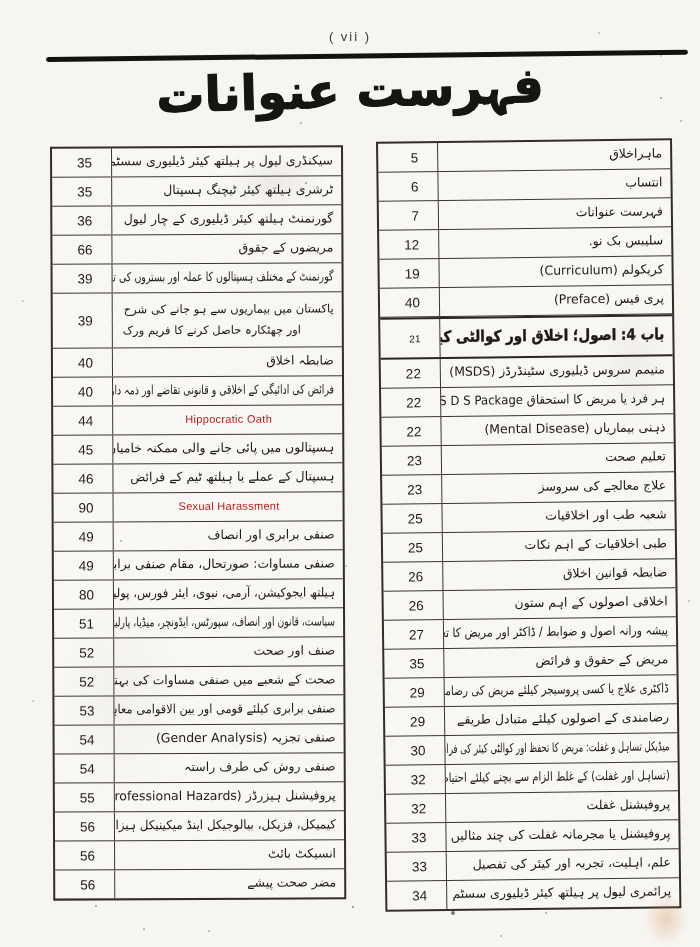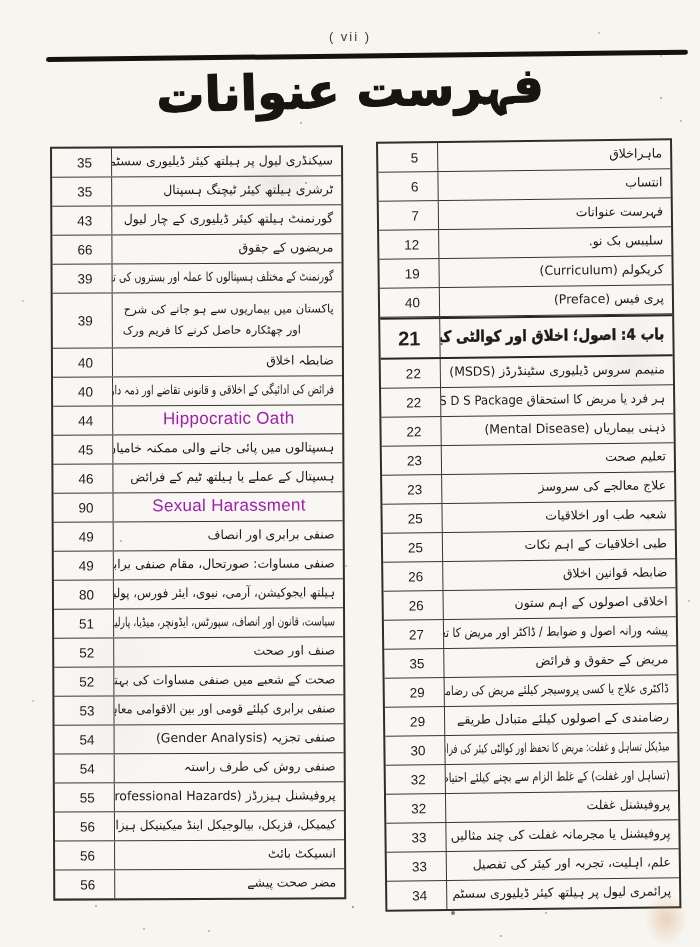--- a/index.html
+++ b/index.html
@@ -44,27 +44,27 @@
   .toc-row{display:flex;min-height:28px;border-bottom:1.6px solid #3a362f;align-items:stretch;}
   .toc-row:last-child{border-bottom:none;}
   .num{flex:0 0 38px;border-right:1.6px solid #3a362f;display:flex;align-items:center;
     justify-content:flex-end;padding:0 19px 0 2px;
     font-family:"Liberation Sans",sans-serif;font-size:13.5px;color:#232019;}
   .title-cell{flex:1;display:flex;align-items:center;direction:rtl;
     padding:1px 8px 2px 10px;overflow:hidden;}
   .title-text{white-space:nowrap;text-align:right;transform-origin:right center;
     font-size:12.5px;line-height:1.3;color:#1d1a14;width:100%;}
   .toc-row.bold{min-height:38px;border-top:2px solid #29261f;border-bottom:2px solid #29261f;}
-  .toc-row.bold .num{font-weight:bold;font-size:20px;}
+  .toc-row.bold .num{font-weight:normal;font-size:10px;}
   .toc-row.bold .title-text{font-weight:bold;font-size:15.5px;-webkit-text-stroke:.4px #1d1a14;}
   .toc-row.tall{min-height:54px;}
   .toc-row.tall .title-text{white-space:normal;font-size:11.5px;line-height:1.8;text-align-last:left;}
   .toc-row.latin .title-cell{justify-content:center;}
   .toc-row.latin .title-text{text-align:center;font-family:"Liberation Sans",sans-serif;
-    font-size:17px;letter-spacing:.3px;color:#a21caf;}
+    font-size:11px;letter-spacing:.3px;color:#b91c1c;}
 </style>
 </head>
 <body>
 
 <div class="page">
 
   <div class="folio">( vii )</div>
   <div class="rule"></div>
   <div class="heading">فہرست عنوانات</div>
 
@@ -234,21 +234,21 @@
         <span class="title-text">سیکنڈری لیول پر ہیلتھ کیئر ڈیلیوری سسٹم</span>
       </div>
     </div>
       <div class="toc-row">
       <div class="num">35</div>
       <div class="title-cell">
         <span class="title-text">ٹرشری ہیلتھ کیئر ٹیچنگ ہسپتال</span>
       </div>
     </div>
       <div class="toc-row">
-      <div class="num">43</div>
+      <div class="num">36</div>
       <div class="title-cell">
         <span class="title-text">گورنمنٹ ہیلتھ کیئر ڈیلیوری کے چار لیول</span>
       </div>
     </div>
       <div class="toc-row">
       <div class="num">66</div>
       <div class="title-cell">
         <span class="title-text">مریضوں کے حقوق</span>
       </div>
     </div>

